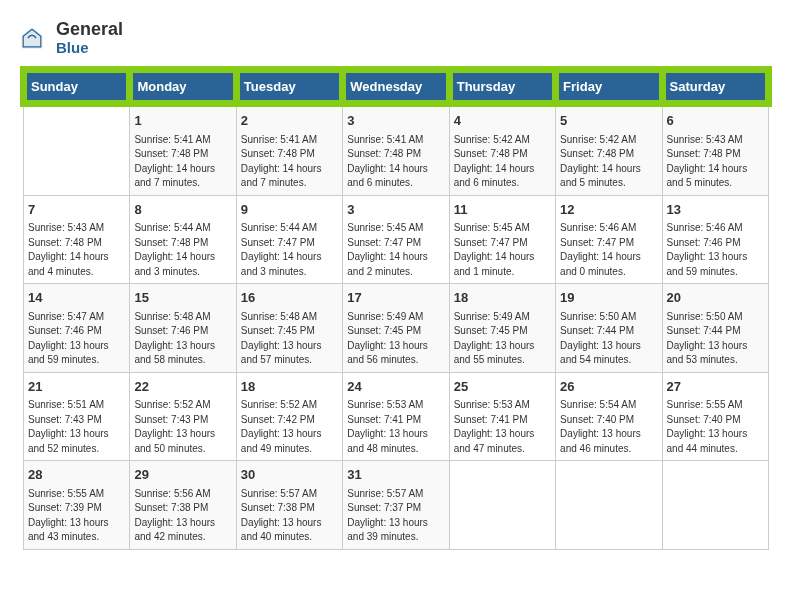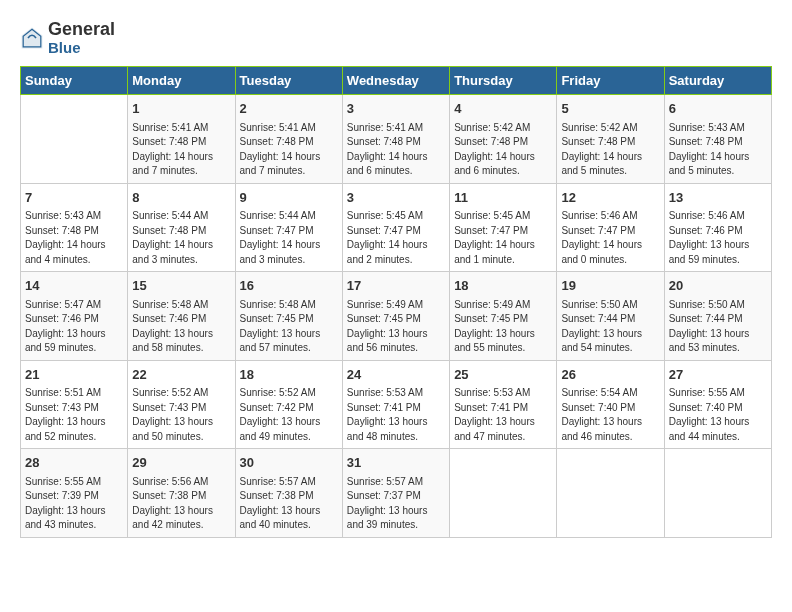--- a/index.html
+++ b/index.html
@@ -18,20 +18,21 @@
     }
     .logo {
       display: flex;
       align-items: center;
       gap: 4px;
     }
     .logo-text {
       display: flex;
       flex-direction: column;
       line-height: 1.1;
+      margin-left: 8px;
     }
     .logo-icon {
       width: 24px;
       height: 24px;
     }
     .title-block {
       text-align: right;
     }
     .month-year {
       font-size: 36px;
@@ -47,21 +48,21 @@
       border-collapse: collapse;
       font-size: 11px;
     }
     thead tr th {
       background-color: #2a6496;
       color: #fff;
       padding: 6px 4px;
       text-align: left;
       font-size: 13px;
       font-weight: bold;
-      border: 1px solid #84cc16;
+      border: 7px solid #84cc16;
     }
     tbody tr td {
       border: 1px solid #ccc;
       padding: 4px 4px;
       vertical-align: top;
       width: calc(100% / 7);
       min-height: 80px;
       color: #333;
       line-height: 1.5;
     }

